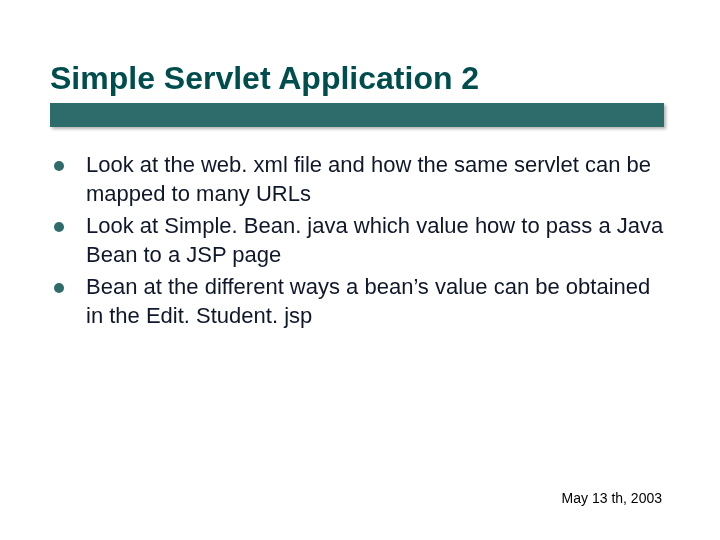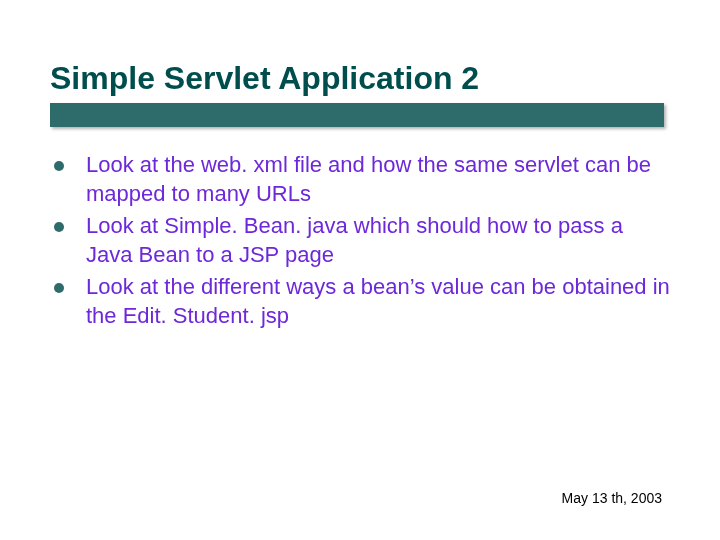--- a/index.html
+++ b/index.html
@@ -42,21 +42,21 @@
     width: 10px;
     height: 10px;
     border-radius: 50%;
     background: #2e6b6b;
     flex-shrink: 0;
     margin-top: 10px;
     margin-right: 22px;
   }
   .bullet-text {
     font-size: 22px;
-    color: #6d28d9;
+    color: #0f172a;
     line-height: 1.3;
     flex: 1;
   }
   .footer-date {
     position: absolute;
     right: 58px;
     bottom: 34px;
     font-size: 14px;
     color: #000;
   }
@@ -68,22 +68,22 @@
   <div class="title">Simple Servlet Application 2</div>
   <div class="title-underline"></div>
 
   <div class="content">
     <div class="bullet-item">
       <div class="bullet"></div>
       <div class="bullet-text">Look at the web. xml file and how the same servlet can be mapped to many URLs</div>
     </div>
     <div class="bullet-item">
       <div class="bullet"></div>
-      <div class="bullet-text">Look at Simple. Bean. java which should how to pass a Java Bean to a JSP page</div>
+      <div class="bullet-text">Look at Simple. Bean. java which value how to pass a Java Bean to a JSP page</div>
     </div>
     <div class="bullet-item">
       <div class="bullet"></div>
-      <div class="bullet-text">Look at the different ways a bean’s value can be obtained in the Edit. Student. jsp</div>
+      <div class="bullet-text">Bean at the different ways a bean’s value can be obtained in the Edit. Student. jsp</div>
     </div>
   </div>
 
   <div class="footer-date">May 13 th, 2003</div>
 </div>
 
 </body></html>

